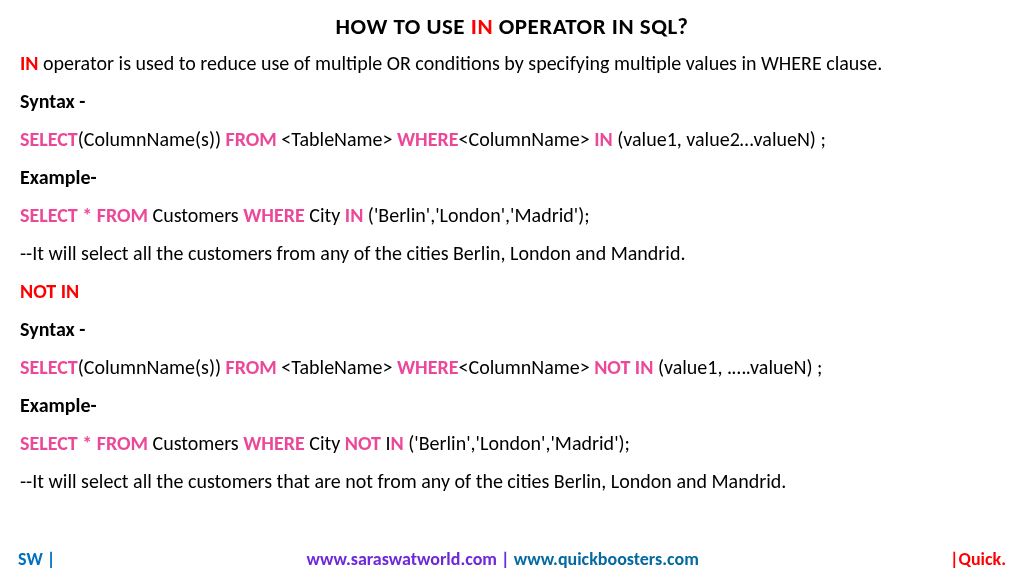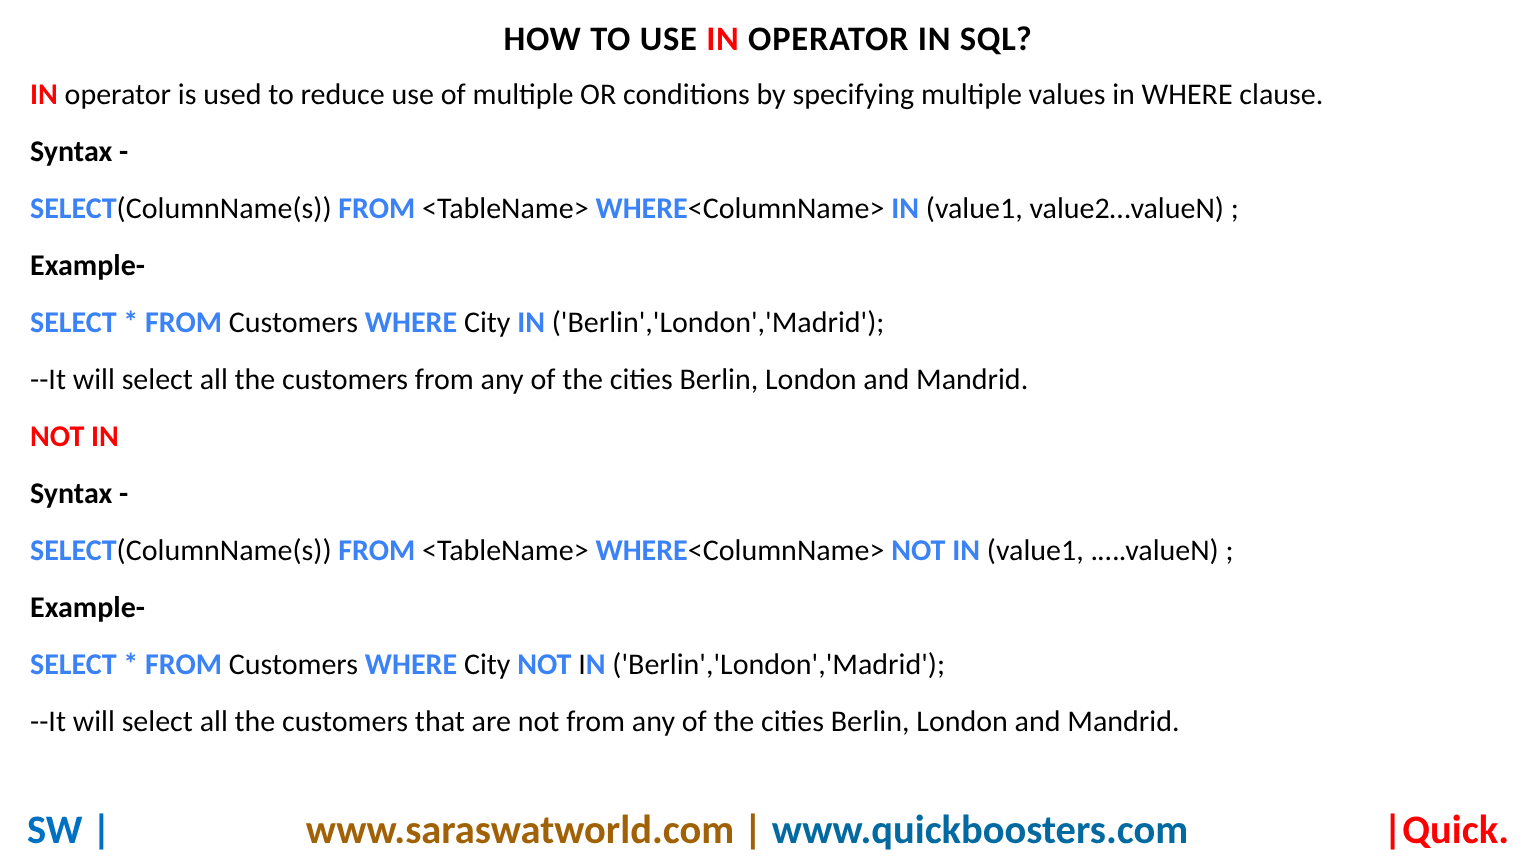--- a/index.html
+++ b/index.html
@@ -20,36 +20,36 @@
       letter-spacing: 0.5px;
     }
     .title .red { color: #ff0000; }
     .line {
       font-size: 20px;
       margin-bottom: 12px;
       line-height: 1.3;
     }
     .bold { font-weight: 700; }
     .red { color: #ff0000; }
-    .kw { color: #3b82f6; font-weight: 700; }
+    .kw { color: #ec4899; font-weight: 700; }
     .footer {
       position: absolute;
       bottom: 6px;
       left: 0;
       width: 1024px;
       padding: 0 18px;
       display: flex;
       justify-content: space-between;
       align-items: flex-end;
-      font-size: 27px;
+      font-size: 18px;
       font-weight: 700;
     }
     .footer .sw { color: #0070c0; }
     .footer .center { text-align: center; flex: 1; }
-    .footer .center .b { color: #a16207; }
+    .footer .center .b { color: #6d28d9; }
     .footer .center .r { color: #0369a1; }
     .footer .right { color: #ff0000; text-align: center; }
   </style>
 </head>
 <body>
 
 <div class="title">
   <span>HOW TO USE </span><span class="red">IN</span><span> OPERATOR IN SQL?</span>
 </div>
 

